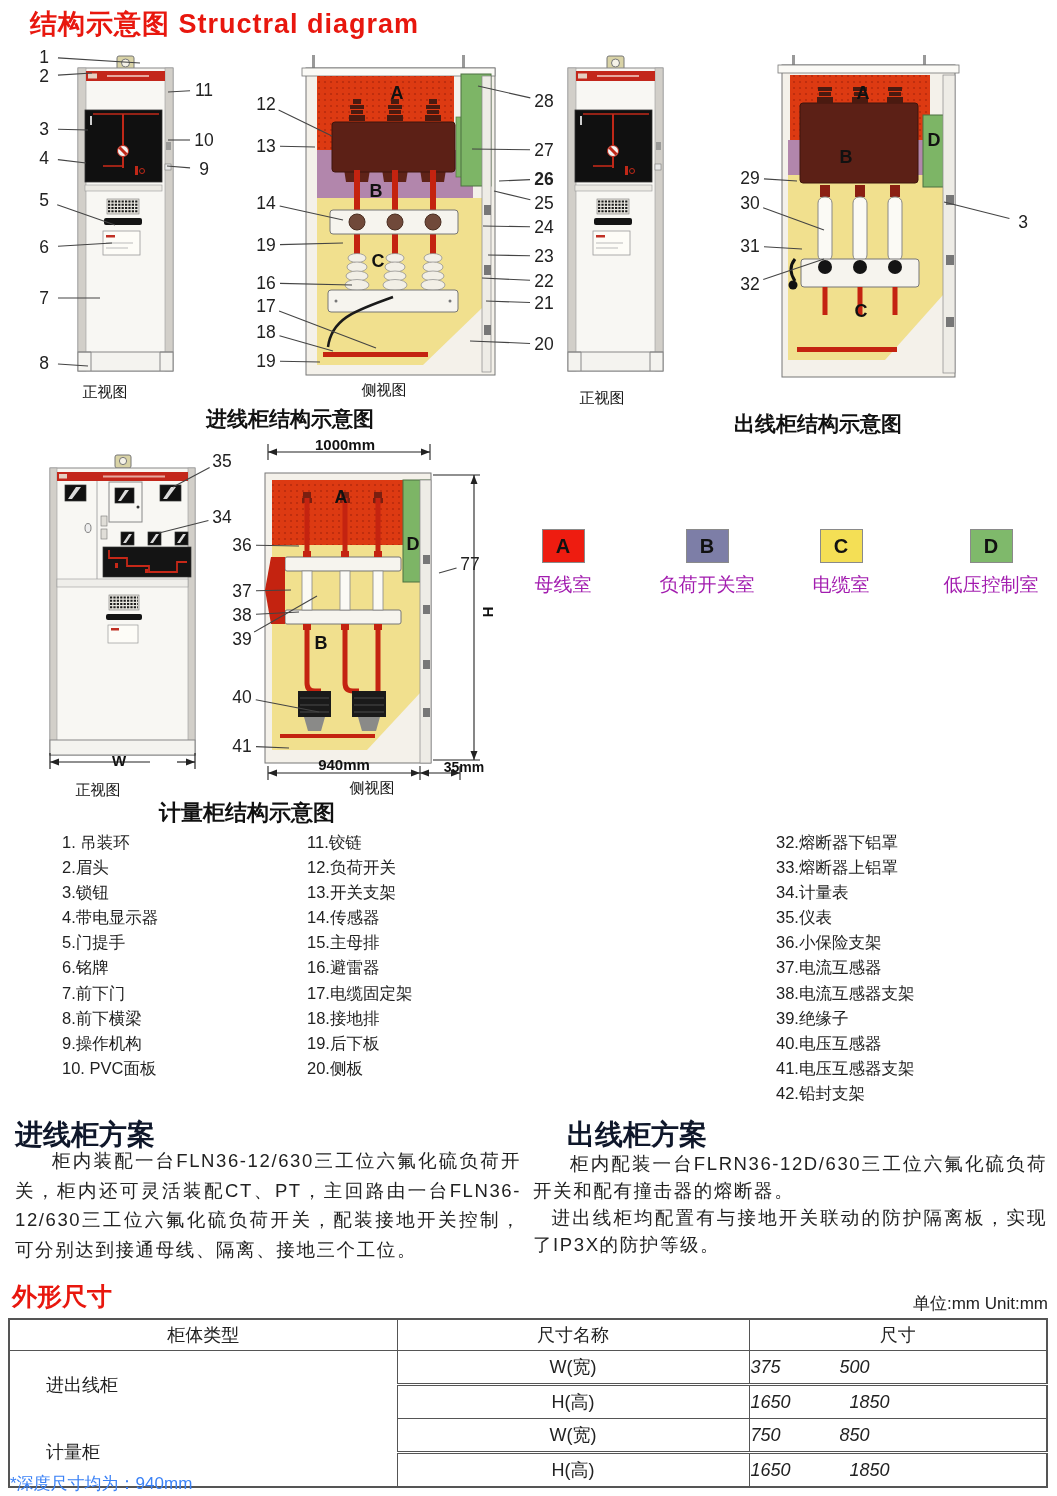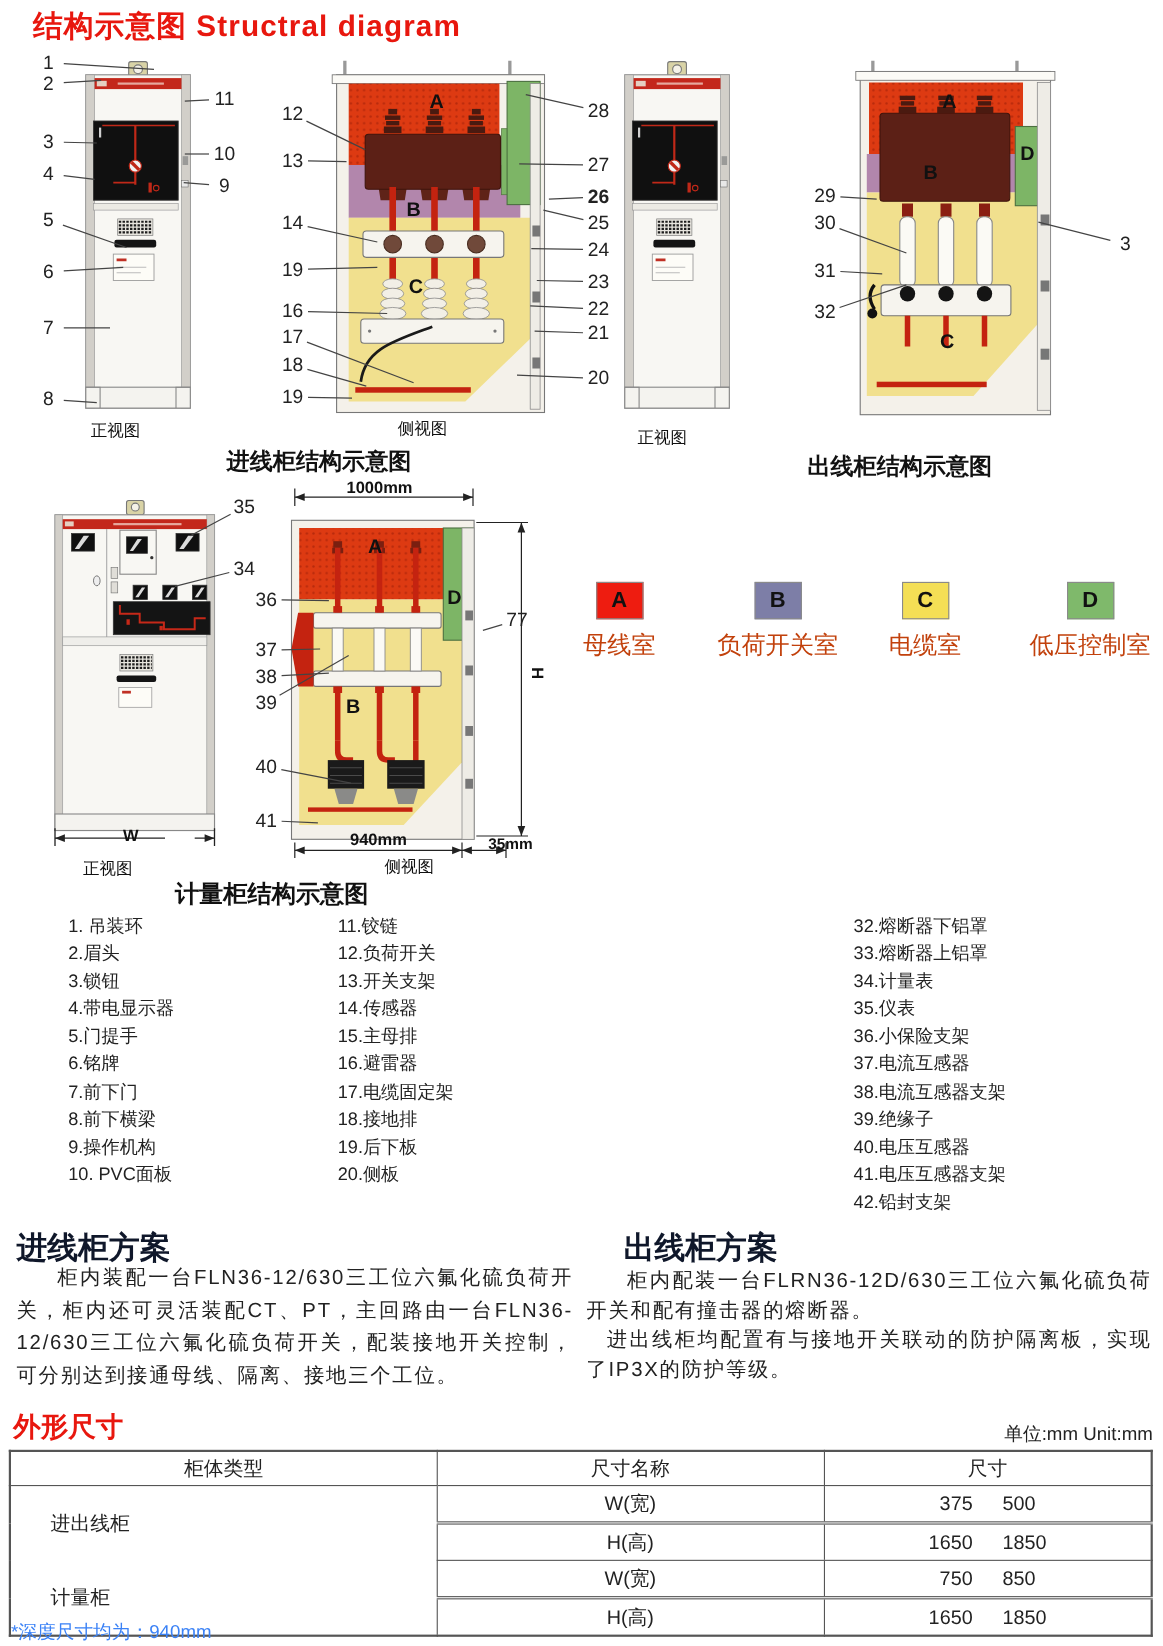--- a/index.html
+++ b/index.html
@@ -8,21 +8,21 @@
   .abs{position:absolute;}
   .fig{position:absolute;z-index:1;}
   #leads{position:absolute;left:0;top:0;width:1057px;height:1496px;z-index:3;pointer-events:none;}
   #ann{position:absolute;left:0;top:0;width:1057px;height:1496px;z-index:4;pointer-events:none;}
   .co{position:absolute;transform:translate(-50%,-50%);font-size:17.5px;color:#222;white-space:nowrap;}
   .lbl{position:absolute;transform:translate(-50%,-50%);white-space:nowrap;color:#111;}
   #page-title{left:30px;top:6px;font-size:27px;font-weight:600;color:#e8170e;letter-spacing:1px;}
   .lg-item{top:529px;width:150px;text-align:center;z-index:2;}
   .lg-swatch{width:41px;height:32px;margin:0 auto;border:1px solid #8a8a8a;
      font-size:20px;font-weight:700;color:#111;line-height:32px;text-align:center;}
-  .lg-label{margin-top:9px;font-size:22px;color:#c2410c;}
+  .lg-label{margin-top:9px;font-size:19px;color:#a21caf;}
   #intro{left:533px;top:625px;width:514px;font-size:19px;line-height:27.5px;
      text-indent:2em;text-align:justify;letter-spacing:1px;color:#222;z-index:2;}
   .pcol{position:absolute;font-size:16.5px;line-height:25.1px;color:#222;white-space:nowrap;z-index:2;}
   #pcol0{left:62px;top:830px;} #pcol1{left:307px;top:830px;}
   #pcol2{left:518px;top:830px;} #pcol3{left:776px;top:830px;}
   .scheme-h{font-size:28px;font-weight:700;color:#0f172a;z-index:2;}
   #sch0-h{left:15px;top:1116px;} #sch1-h{left:567px;top:1116px;}
   .scheme-b{font-size:18.5px;text-align:justify;letter-spacing:1.6px;color:#222;z-index:2;}
   #sch0-b{left:15px;top:1146px;width:506px;line-height:29.6px;}
   #sch1-b{left:533px;top:1150px;width:514px;line-height:27px;}
@@ -32,21 +32,21 @@
   #unit-note{left:858px;top:1292px;width:190px;text-align:right;font-size:17px;color:#222;z-index:2;}
   #dim-table-wrap{left:8px;top:1318px;width:1040px;z-index:2;}
   #dim-table-wrap table{border-collapse:collapse;width:100%;table-layout:fixed;font-size:18px;color:#222;}
   #dim-table-wrap table{border:2px solid #555;}
   #dim-table-wrap th{font-weight:400;height:28px;border-bottom:1.5px solid #555;}
   #dim-table-wrap td{height:30px;text-align:center;}
   #dim-table-wrap th+th, #dim-table-wrap td.dn, #dim-table-wrap td.dv{border-left:1.5px solid #555;}
   #dim-table-wrap tr.subsep td.dn, #dim-table-wrap tr.subsep td.dv{border-bottom:3px double #555;}
   #dim-table-wrap tr.grpsep td{border-bottom:1.5px solid #555;}
   #dim-table-wrap td.gname{text-align:left;padding-left:36px;}
-  .vals{display:flex;justify-content:center;gap:27px;}
+  .vals{display:flex;gap:59px;font-style:italic;}
   #footnote{left:10px;top:1472px;font-size:17px;color:#3b82f6;z-index:2;}
 </style>
 </head>
 <body>
 
 <div id="page">
 
   <svg width="0" height="0" style="position:absolute" aria-hidden="true">
     <defs>
       <pattern id="pr" width="6" height="6" patternUnits="userSpaceOnUse">

